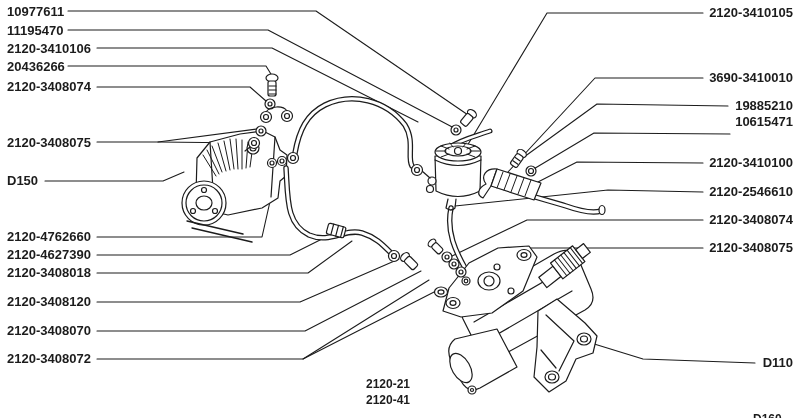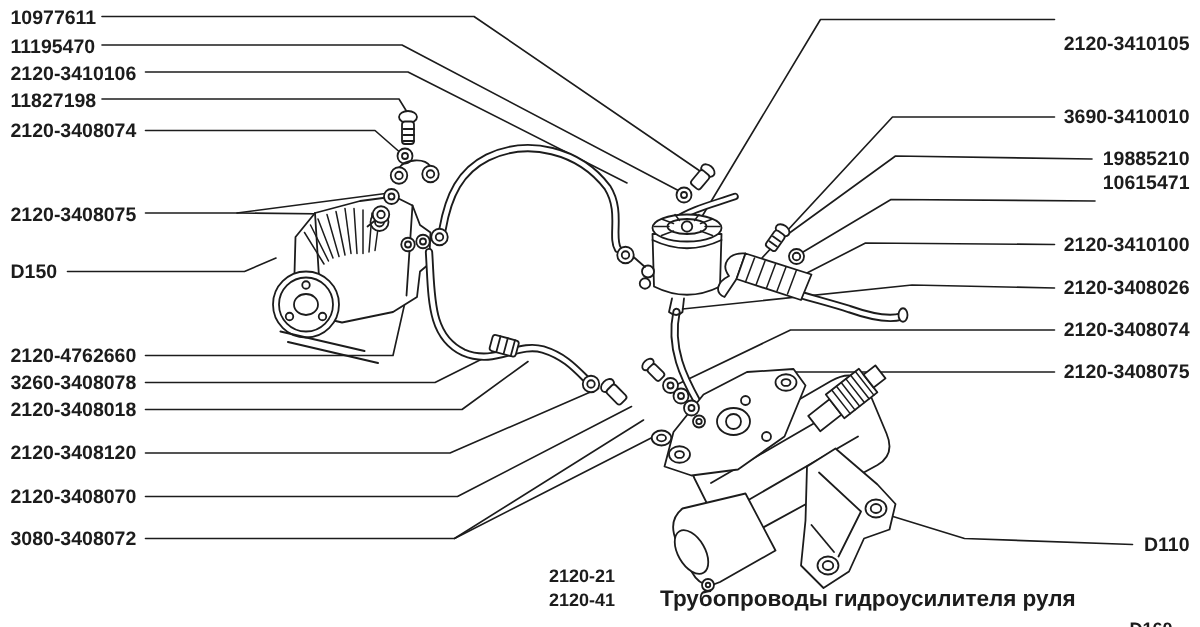--- a/index.html
+++ b/index.html
@@ -283,39 +283,38 @@
         <line x1="332" y1="225" x2="332" y2="236"></line>
         <line x1="337" y1="225" x2="337" y2="236"></line>
         <line x1="342" y1="225" x2="342" y2="236"></line>
       </g>
     </g>
   </svg>
 
   <div class="lbl lbl-l" style="top:5px">10977611</div>
   <div class="lbl lbl-l" style="top:24px">11195470</div>
   <div class="lbl lbl-l" style="top:42px">2120-3410106</div>
-  <div class="lbl lbl-l" style="top:60px">11827198</div>
+  <div class="lbl lbl-l" style="top:60px">20436266</div>
   <div class="lbl lbl-l" style="top:80px">2120-3408074</div>
   <div class="lbl lbl-l" style="top:136px">2120-3408075</div>
   <div class="lbl lbl-l" style="top:174px">D150</div>
   <div class="lbl lbl-l" style="top:230px">2120-4762660</div>
-  <div class="lbl lbl-l" style="top:248px">3260-3408078</div>
+  <div class="lbl lbl-l" style="top:248px">2120-4627390</div>
   <div class="lbl lbl-l" style="top:266px">2120-3408018</div>
   <div class="lbl lbl-l" style="top:295px">2120-3408120</div>
   <div class="lbl lbl-l" style="top:324px">2120-3408070</div>
-  <div class="lbl lbl-l" style="top:352px">3080-3408072</div>
-
-  <div class="lbl lbl-r" style="top:22px">2120-3410105</div>
+  <div class="lbl lbl-l" style="top:352px">2120-3408072</div>
+
+  <div class="lbl lbl-r" style="top:6px">2120-3410105</div>
   <div class="lbl lbl-r" style="top:71px">3690-3410010</div>
   <div class="lbl lbl-r" style="top:99px">19885210</div>
   <div class="lbl lbl-r" style="top:115px">10615471</div>
   <div class="lbl lbl-r" style="top:156px">2120-3410100</div>
-  <div class="lbl lbl-r" style="top:185px">2120-3408026</div>
+  <div class="lbl lbl-r" style="top:185px">2120-2546610</div>
   <div class="lbl lbl-r" style="top:213px">2120-3408074</div>
   <div class="lbl lbl-r" style="top:241px">2120-3408075</div>
   <div class="lbl lbl-r" style="top:356px">D110</div>
 
   <div class="foot" style="left:366px;top:377px">2120-21</div>
   <div class="foot" style="left:366px;top:393px">2120-41</div>
-  <div class="foot foot-title" style="left:440px;top:392px">Трубопроводы гидроусилителя руля</div>
   <div class="foot" style="left:753px;top:412px">D160</div>
 
 </div>
 
 </body></html>

